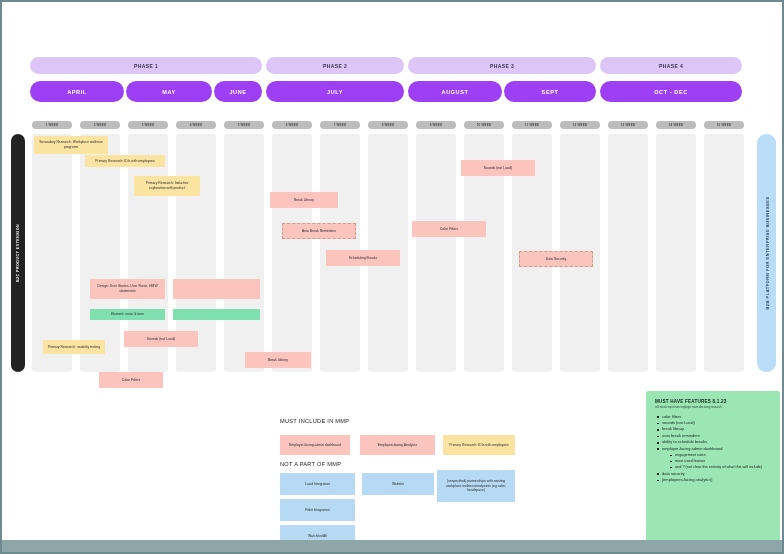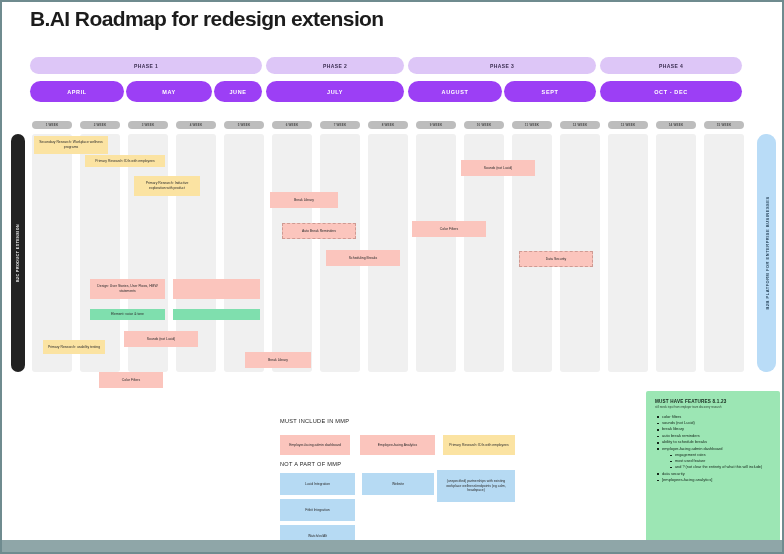--- a/index.html
+++ b/index.html
@@ -213,21 +213,20 @@
     left: 0; bottom: 0;
     width: 784px; height: 12px;
     background: #8fa6a8;
   }
 </style>
 </head>
 <body>
 
 <div id="canvas">
 
-  <div id="title">B.AI Roadmap for redesign extension</div>
 
   <div class="bar-row">
       <div class="phase-pill" style="left: 28px; top: 55px; width: 232px;">PHASE 1</div>
       <div class="phase-pill" style="left: 264px; top: 55px; width: 138px;">PHASE 2</div>
       <div class="phase-pill" style="left: 406px; top: 55px; width: 188px;">PHASE 3</div>
       <div class="phase-pill" style="left: 598px; top: 55px; width: 142px;">PHASE 4</div>
     </div>
   <div class="bar-row">
       <div class="month-pill" style="left: 28px; top: 79px; width: 94px;">APRIL</div>
       <div class="month-pill" style="left: 124px; top: 79px; width: 86px;">MAY</div>

